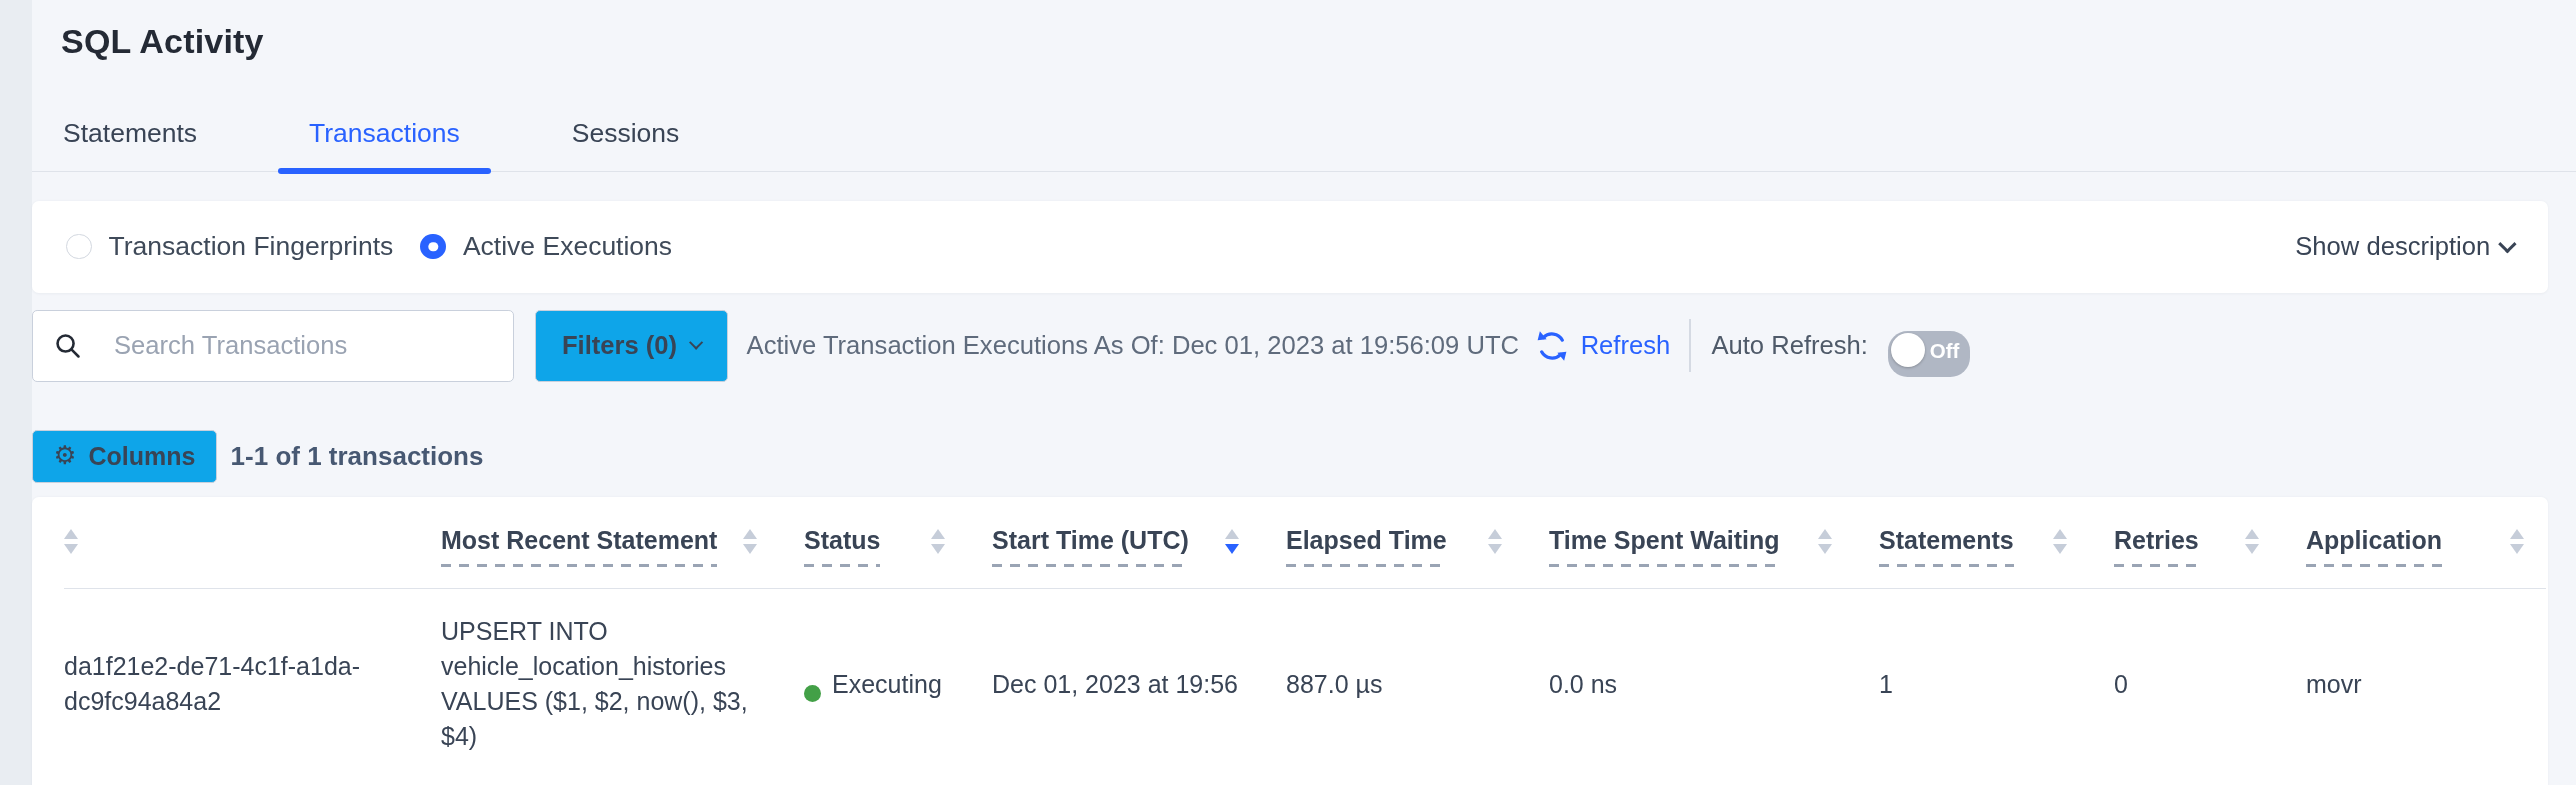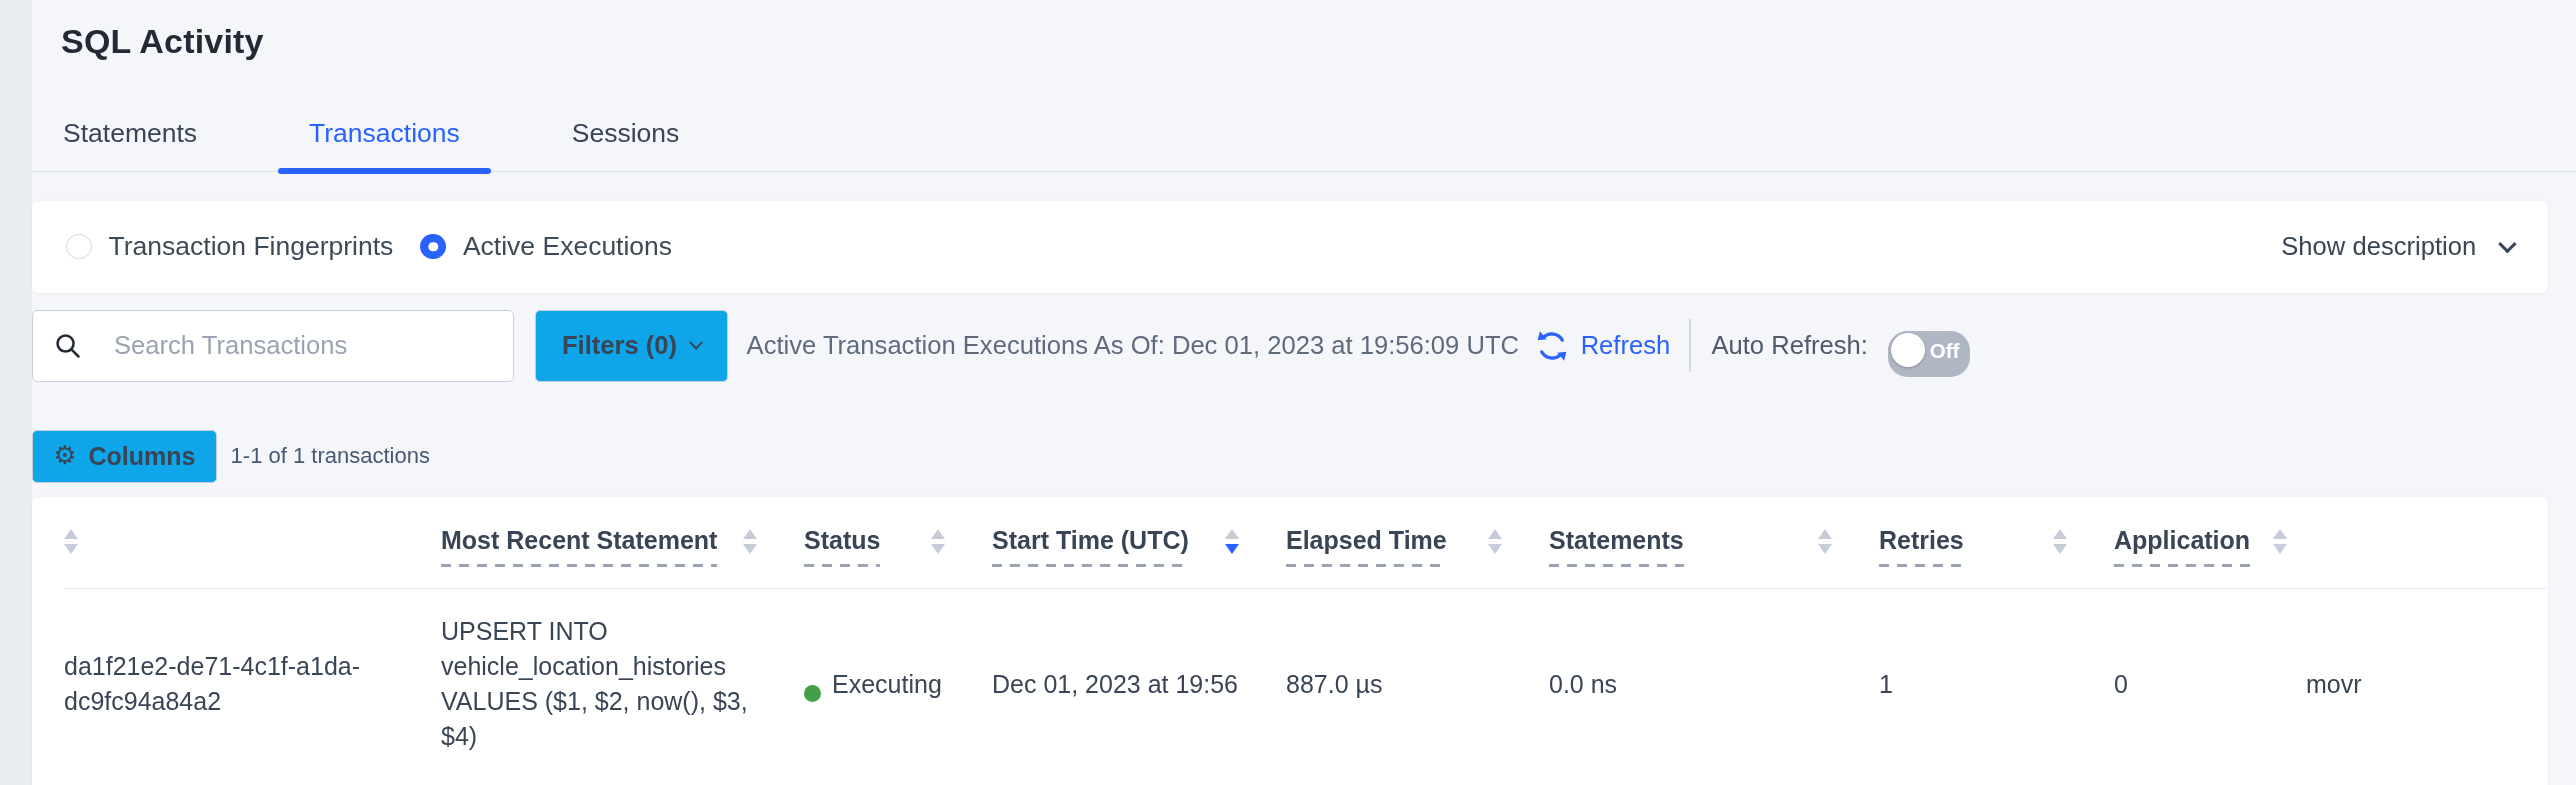--- a/index.html
+++ b/index.html
@@ -61,21 +61,21 @@
   .radio-circle.selected {
     border: none; background: var(--accent, #2962ff); position: relative;
   }
   .radio-circle.selected::after {
     content: ""; position: absolute; left: 50%; top: 50%;
     width: 9.4px; height: 9.4px; border-radius: 50%; background: #fff;
     transform: translate(-50%, -50%);
   }
   .radio-label { margin-left: 17px; font-size: 26.5px; color: #3f4a59; }
   .show-description {
-    margin-left: auto; display: flex; align-items: center; gap: 25px;
+    margin-left: auto; display: flex; align-items: center; gap: 11px;
     font-size: 25.6px; color: var(--text, #394455); cursor: pointer;
   }
   .chev {
     width: 12.8px; height: 12.8px;
     border-right: 3px solid currentColor; border-bottom: 3px solid currentColor;
     transform: rotate(45deg) translate(-1.7px, -1.7px);
   }
 
   
   .toolbar { margin-top: 17px; display: flex; align-items: center; height: 72px; }
@@ -113,21 +113,21 @@
   }
   .toggle-state {
     position: absolute; right: 11px; top: 0; line-height: 39px;
     color: #fff; font-size: 20.5px; font-weight: bold;
   }
 
   
   .columns-row { margin-top: 48px; display: flex; align-items: center; }
   .columns-btn { height: 53px; padding: 0 20.5px; gap: 12px; font-size: 25px; }
   .gear-glyph { font-family: "DejaVu Sans", sans-serif; font-size: 25.6px; font-weight: normal; line-height: 1; }
-  .results-count { margin-left: 13.7px; font-size: 22px; color: #475872; }
+  .results-count { margin-left: 13.7px; font-size: 26px; color: #475872; font-weight: bold; }
 
   
   .table-card { margin-top: 14.5px; padding-bottom: 25.6px; min-height: 282px; }
   .tgrid {
     display: grid;
     grid-template-columns: 377px 363px 188px 294px 263px 330px 235px 192px 1fr;
     padding-left: 32px; padding-right: 3.4px;
   }
   .thead { padding-top: 29px; margin: 0 1.7px 0 32px; padding-left: 0; border-bottom: 1.7px solid #dfe3ea; }
   .th {
@@ -280,20 +280,27 @@
           </span>
       </div>
       <div class="th">
         <span class="th-label">Elapsed Time</span>
         <span class="sort">
             <span class="up"></span>
             <span class="down"></span>
           </span>
       </div>
       <div class="th">
+        <span class="th-label">Time Spent Waiting</span>
+        <span class="sort">
+            <span class="up"></span>
+            <span class="down"></span>
+          </span>
+      </div>
+      <div class="th">
         <span class="th-label">Statements</span>
         <span class="sort">
             <span class="up"></span>
             <span class="down"></span>
           </span>
       </div>
       <div class="th">
         <span class="th-label">Retries</span>
         <span class="sort">
             <span class="up"></span>

